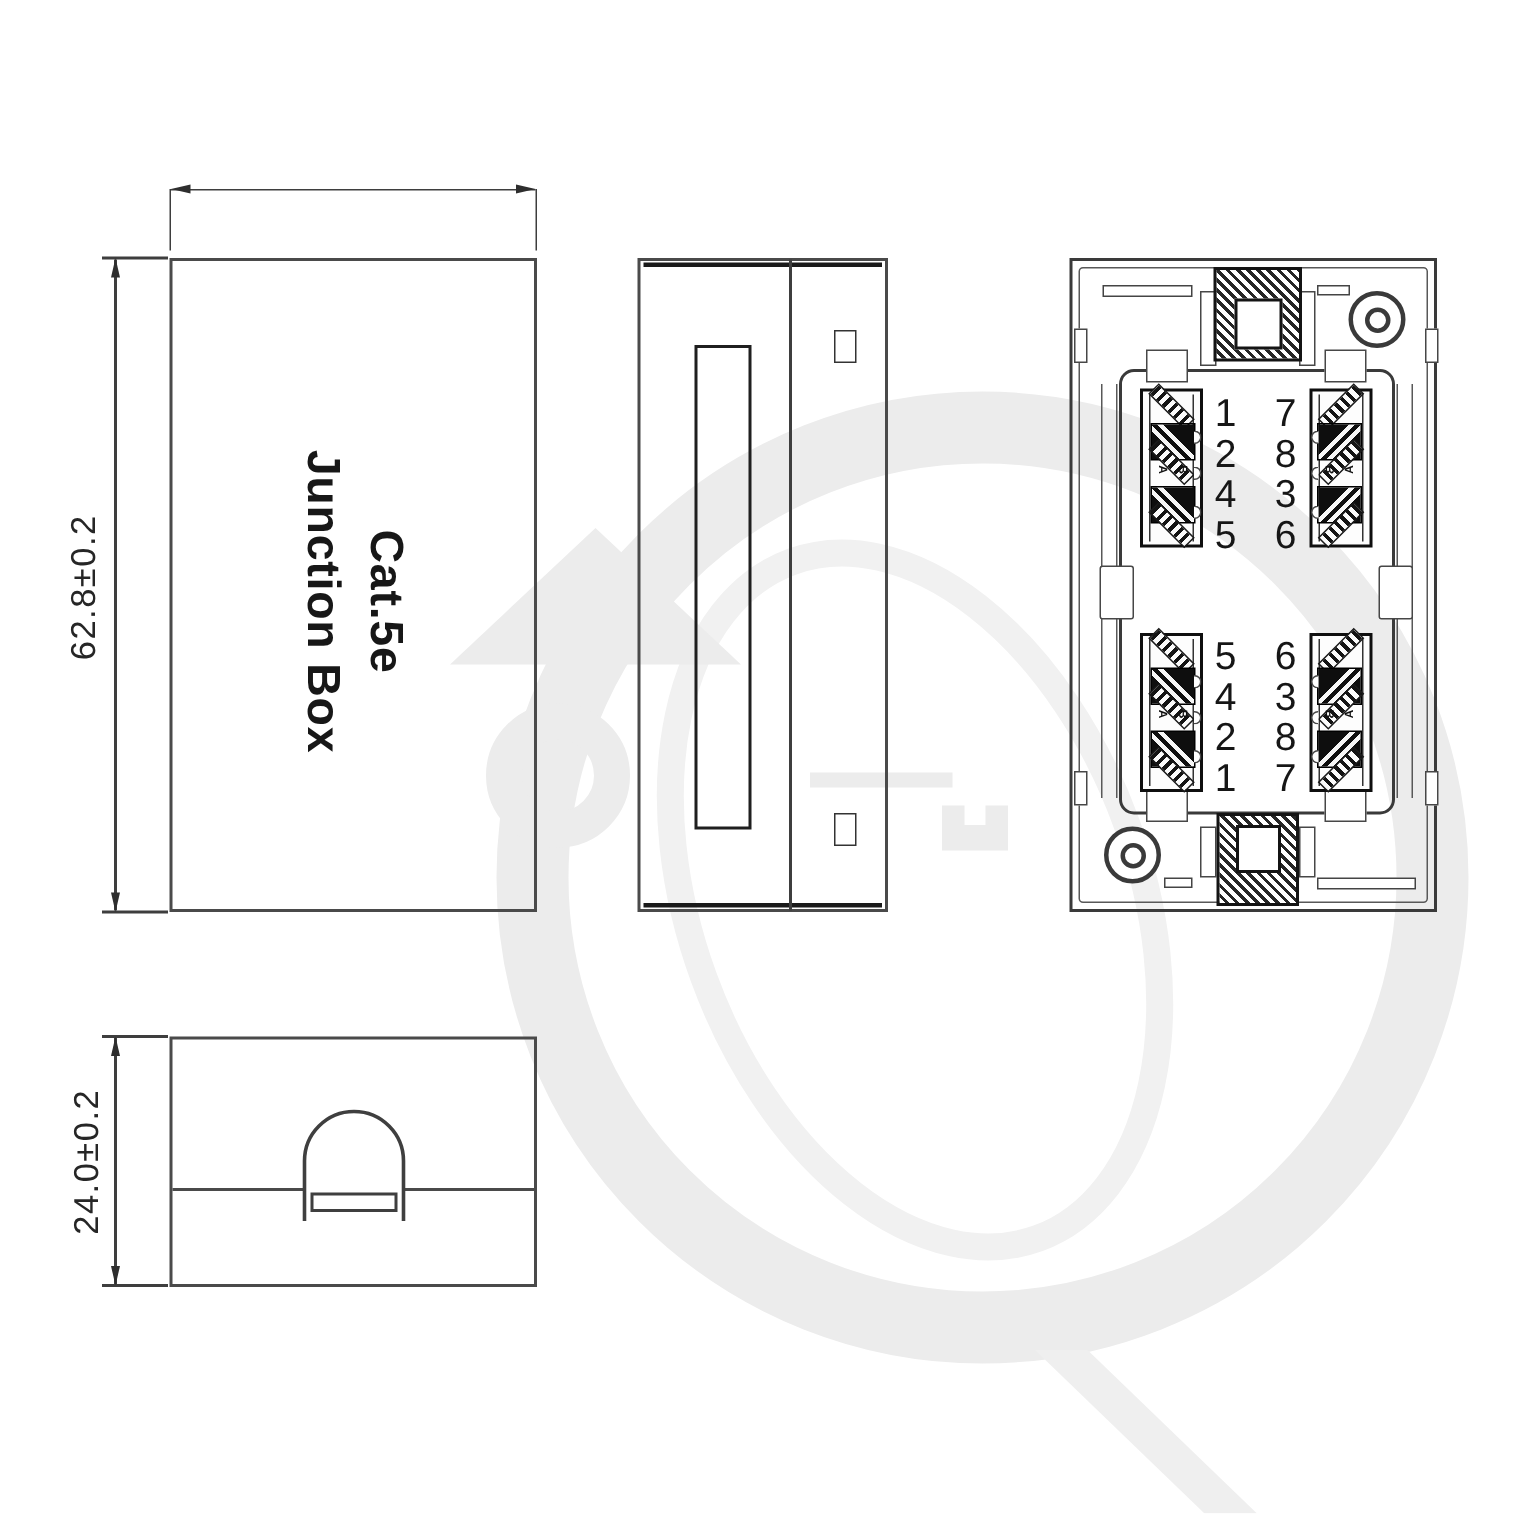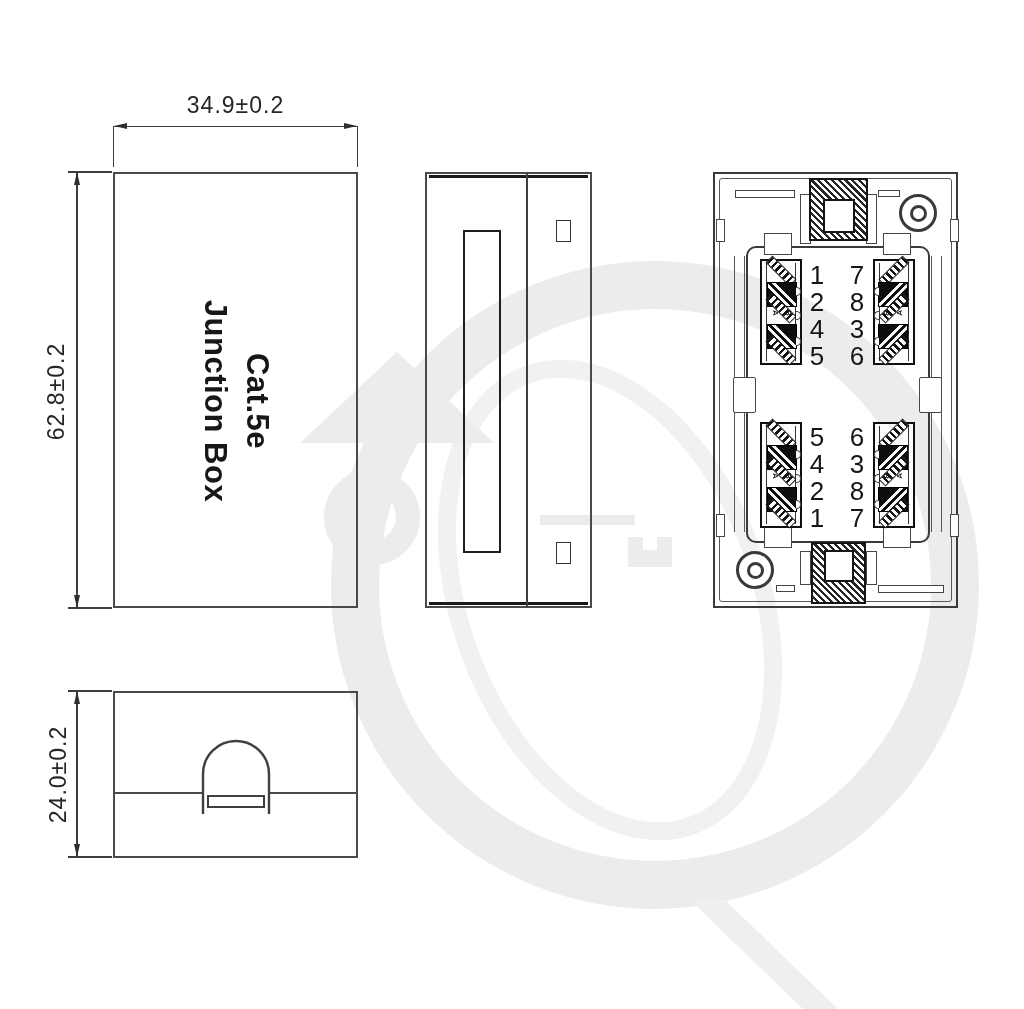--- a/index.html
+++ b/index.html
@@ -104,21 +104,20 @@
   <div class="front-label">
     <div>Cat.5e</div>
     <div>Junction Box</div>
   </div>
 
   <div class="ln" style="left:112.5px; top:126px; width:1.5px; height:41px;"></div>
   <div class="ln" style="left:356.5px; top:126px; width:1.5px; height:41px;"></div>
   <div class="ln" style="left:114px; top:125.5px; width:243px; height:1.5px;"></div>
   <div class="ar l" style="left:114px; top:123px;"></div>
   <div class="ar r" style="left:344px; top:123px;"></div>
-  <div class="dimtext" style="left:113px; top:92px; width:245px;">34.9±0.2</div>
 
   <div class="ln" style="left:68px; top:171px; width:44px; height:1.5px;"></div>
   <div class="ln" style="left:68px; top:607px; width:44px; height:1.5px;"></div>
   <div class="ln" style="left:76.2px; top:173px; width:1.5px; height:434px;"></div>
   <div class="ar u" style="left:74px; top:172px;"></div>
   <div class="ar d" style="left:74px; top:595px;"></div>
   <div class="dimtext vert" style="left:-24px; top:378px; width:160px;">62.8±0.2</div>
 
   <div class="box" style="left:425px; top:172px; width:167px; height:436px;"></div>
   <div class="ln" style="left:429px; top:175px; width:159px; height:3px; background:#1a1a1a;"></div>

